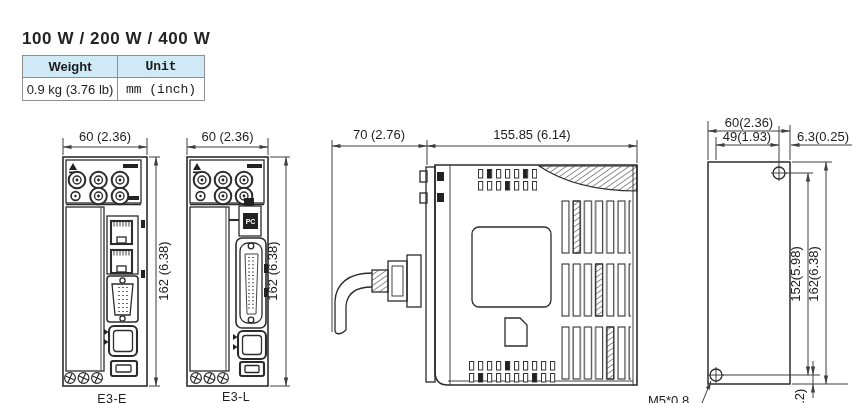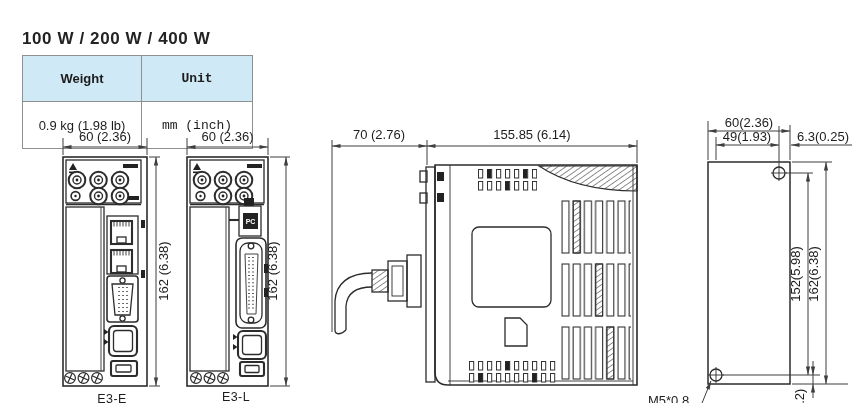--- a/index.html
+++ b/index.html
@@ -2,21 +2,21 @@
 <html><head>
 <meta charset="utf-8">
 <style>
   html,body{margin:0;padding:0;background:#fff;}
   .stage{position:relative;width:859px;height:403px;background:#fff;overflow:hidden;
          font-family:"Liberation Sans",sans-serif;color:#1d1d1d;margin-top:24px;}
   .title{position:absolute;left:22px;top:5px;font-size:17px;font-weight:bold;
          letter-spacing:.6px;color:#232323;}
   table.spec{position:absolute;left:22px;top:31px;border-collapse:collapse;
          font-size:13px;color:#1c1c1c;background:#fff;}
-  table.spec th,table.spec td{border:1px solid #8f8f8f;text-align:center;padding:12px;}
+  table.spec th,table.spec td{border:1px solid #8f8f8f;text-align:center;padding:0;}
   table.spec th{background:#cfe9f6;font-weight:bold;width:94px;height:21px;}
   table.spec td{width:94px;height:22px;font-weight:normal;}
   table.spec td:last-child,table.spec th:last-child{width:86px;font-family:Liberation Mono, monospace;}
   svg{position:absolute;left:0;top:0;}
   .ln{stroke:#2c2c2c;fill:none;stroke-width:1.3;}
   .ln2{stroke:#2c2c2c;fill:none;stroke-width:1.6;}
   .thk{stroke:#2c2c2c;fill:none;stroke-width:2.1;}
   .thin{stroke:#2c2c2c;fill:none;stroke-width:.9;}
   .dk{fill:#222;stroke:none;}
   .dim{stroke:#3f3f3f;fill:none;stroke-width:1;}
@@ -31,21 +31,21 @@
 
   <div class="title">100 W / 200 W / 400 W</div>
 
   <table class="spec">
     <tbody>
         <tr>
       <th>Weight</th>
       <th>Unit</th>
     </tr>
     <tr>
-      <td>0.9 kg (1.98 lb)</td>
+      <td>0.9 kg (3.76 lb)</td>
       <td>mm (inch)</td>
     </tr>
   </tbody>
     </table>
 
   <svg width="859" height="403" viewBox="0 0 859 403">
     <defs>
       <marker id="ar" viewBox="0 0 10 6" refX="9.3" refY="3" markerWidth="10" markerHeight="6" orient="auto-start-reverse">
         <path d="M0.8,0.9 L9.3,3 L0.8,5.1 Z" fill="#3f3f3f"></path>
       </marker>

